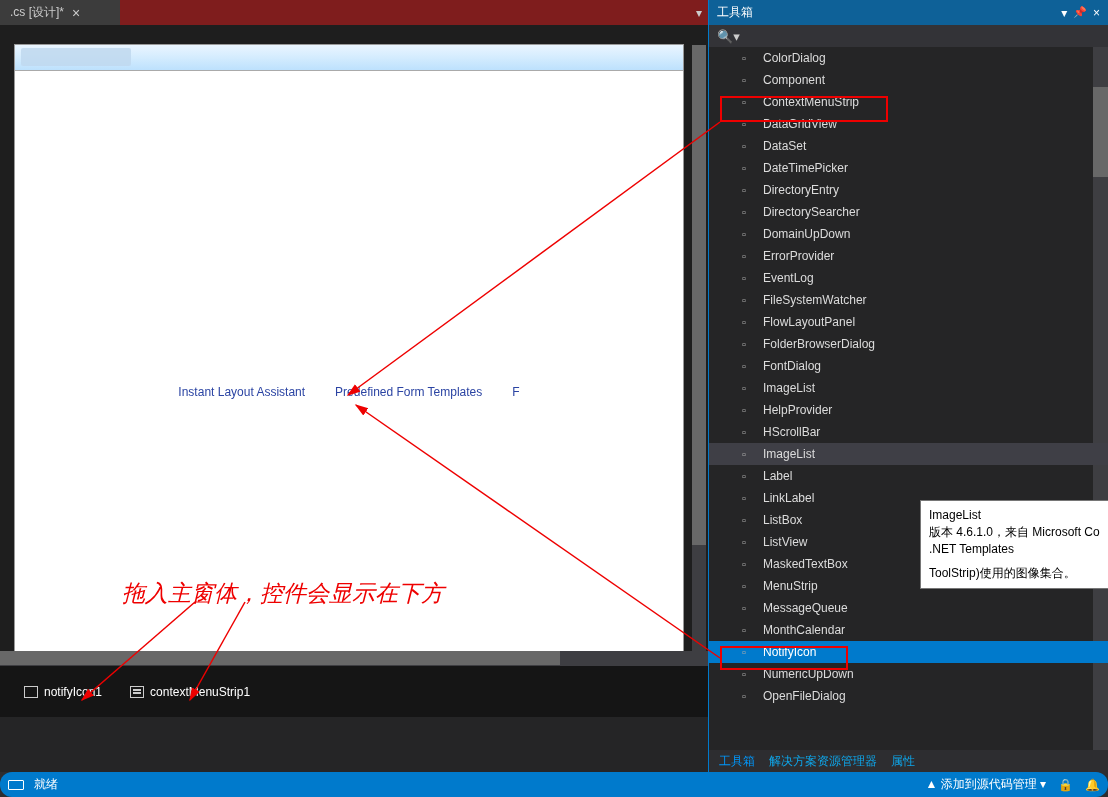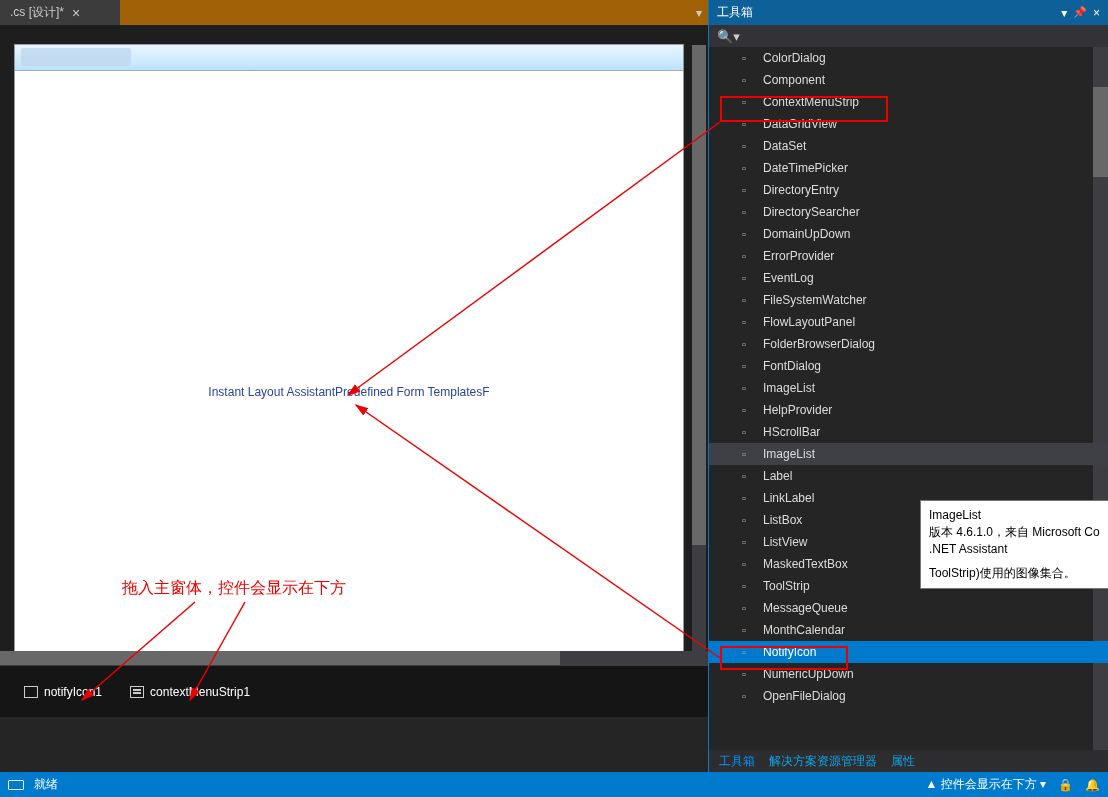--- a/index.html
+++ b/index.html
@@ -2,33 +2,33 @@
 <html><head>
 <meta charset="utf-8">
 <style>
 * { box-sizing: border-box; margin: 0; padding: 0; font-family: "Microsoft YaHei", "Segoe UI", sans-serif; font-size: 12px; }
 body { width: 1108px; height: 797px; background: #2d2d30; color: #ccc; overflow: hidden; position: relative; }
 
 .container { display: flex; height: calc(100% - 25px); }
 .left-pane { width: 709px; display: flex; flex-direction: column; background: #252526; border-right: 1px solid #007acc; }
 .right-pane { flex: 1; display: flex; flex-direction: column; background: #252526; }
 
-.tab-bar { height: 25px; background: #a16207; display: flex; align-items: stretch; }
+.tab-bar { height: 25px; background: #7f1d1d; display: flex; align-items: stretch; }
 .tab { background: #1b1b1c; color: #ccc; padding: 4px 10px; display: flex; align-items: center; gap: 8px; position: relative; max-width: 235px; }
 .tab-head-blur { position:absolute; left:0; top:0; height:100%; width:120px; background:#3c3c3c; }
 .tab-label { position:relative; z-index:1; }
 .tab-close { font-size: 14px; cursor: pointer; position:relative; z-index:1;}
 .tab-dropdown { width: 18px; display:flex; align-items:center; justify-content:center; margin-left:auto; color:#ccc; cursor:pointer;}
 
 .designer-area { flex: none; height: 640px; background: #1e1e1e; position: relative; overflow:hidden;}
 .form-canvas { position: absolute; left: 15px; top: 20px; width: 668px; height: 620px; background: #fff; border-radius: 0; box-shadow: 0 0 0 1px #999;}
 .title-bar { height: 26px; background: linear-gradient(180deg,#eaf5ff 0%, #d4ecfe 50%, #bde1fd 100%); border-bottom: 1px solid #aaa; display:flex; align-items:center; padding: 0 6px; color:#333; position:relative;}
 .title-blur { position:absolute; left:6px; top:3px; width:110px; height:18px; background:#c0d8ef; border-radius:2px; opacity:0.85;}
 .canvas-body { position: relative; height: calc(100% - 26px); background:#fff;}
-.canvas-center { position:absolute; left:50%; top:54%; transform:translate(-50%,-50%); white-space:nowrap; color:#2b44a3; font-size:12px; display:flex; gap:0;justify-content:space-between;}
+.canvas-center { position:absolute; left:50%; top:54%; transform:translate(-50%,-50%); white-space:nowrap; color:#2b44a3; font-size:12px; display:flex; gap:30px;justify-content:space-between;}
 .canvas-center span { color:#2b44a3;}
 
 .scrollbar-v { position:absolute; top:20px; right:2px; width:14px; height:620px; background:#3e3e42; }
 .scrollbar-h { position:absolute; left:0; bottom:0; width:100%; height:14px; background:#3e3e42;}
 .thumb-h { position:absolute; left:0; top:0; width:560px; height:100%; background:#686868;}
 .thumb-v { position:absolute; left:0; top:0; width:100%; height:500px; background:#686868;}
 
 .component-tray { height: 52px; background: #151515; border-top:1px solid #3e3e42; display:flex; align-items:center; padding: 0 24px; gap: 28px;}
 .tray-item { display:flex; align-items:center; gap:6px; color:#fff;}
 .tray-icon { width:14px; height:12px; border:1px solid #ccc; position:relative;}
@@ -49,29 +49,29 @@
 .tool-row.hovered { background:#3f3f46;}
 .tool-row.selected { background:#007acc; color:#fff;}
 .tool-icon { width:14px; height:14px; flex:none; display:flex; align-items:center; justify-content:center; font-size:11px; color:#aaa;}
 .tool-scrollbar { position:absolute; right:0; top:0; width:15px; height:100%; background:#3e3e42;}
 .tool-thumb { position:absolute; right:0; top:40px; width:15px; height:90px; background:#686868;}
 .tool-footer { height:22px; background:#2d2d30; display:flex; align-items:center; padding: 0 10px; gap:14px;}
 .tool-footer .ft { color:#0ea5e9; cursor:pointer;}
 .tool-footer .ft.active { color:#0097fb;}
 
 
-.status-bar { height:25px; background:#007acc; color:#fff; display:flex; align-items:center; padding: 0 8px;}
+.status-bar { height:25px; background:#007acc; color:#fff; display:flex; align-items:center; padding: 0 8px; border-radius: 12px;}
 .status-left { display:flex; align-items:center; gap:10px;}
 .status-right { margin-left:auto; display:flex; align-items:center; gap:12px;}
 
 
 .red-box { position:absolute; border:2px solid #e00; pointer-events:none;}
 .arrow { position:absolute; pointer-events:none;}
 .arrowhead { fill:#e00;}
-.annot-text { position:absolute; color:#e00; font-size:16px; pointer-events:none; font-weight:400;}
+.annot-text { position:absolute; color:#e00; font-size:23px; pointer-events:none; font-weight:400;font-style:italic;}
 
 
 .tooltip { position:absolute; background:#fff; color:#000; border:1px solid #767676; padding:6px 8px; width:190px; font-size:12px; line-height:1.4; z-index:200;}
 .tooltip .tt-title { font-weight:400;}
 </style>
 </head>
 <body>
 
 <div class="container">
   <div class="left-pane">
@@ -225,21 +225,21 @@
         <div class="tool-row">
           <span class="tool-icon">▫</span>
           <span>ListView</span>
         </div>
         <div class="tool-row">
           <span class="tool-icon">▫</span>
           <span>MaskedTextBox</span>
         </div>
         <div class="tool-row">
           <span class="tool-icon">▫</span>
-          <span>ToolStrip</span>
+          <span>MenuStrip</span>
         </div>
         <div class="tool-row">
           <span class="tool-icon">▫</span>
           <span>MessageQueue</span>
         </div>
         <div class="tool-row">
           <span class="tool-icon">▫</span>
           <span>MonthCalendar</span>
         </div>
         <div class="tool-row selected">
@@ -262,30 +262,30 @@
     </div>
   </div>
 </div>
 
 <div class="status-bar">
   <div class="status-left">
     <span style="display:inline-block;width:16px;height:10px;border:1px solid #fff;border-radius:1px;"></span>
     <span>就绪</span>
   </div>
   <div class="status-right">
-    <span>▲ <span>控件会显示在下方</span> ▾</span>
+    <span>▲ <span>添加到源代码管理</span> ▾</span>
     <span style="color:#ffd54f;">🔒</span>
     <span>🔔</span>
   </div>
 </div>
 
 <div class="tooltip" style="left:920px; top:500px;">
   <div class="tt-title">ImageList</div>
   <div>版本 4.6.1.0，来自 Microsoft Co</div>
-  <div>.NET Assistant</div>
+  <div>.NET Templates</div>
   <div style="height:8px;"></div>
   <div>ToolStrip)使用的图像集合。</div>
 </div>
 
 <div class="red-box" style="left:720px; top:96px; width:168px; height:26px;"></div>
 <div class="red-box" style="left:720px; top:646px; width:128px; height:24px;"></div>
 
 <div class="annot-text" style="left:122px; top:578px;">拖入主窗体，控件会显示在下方</div>
 
 <svg class="arrow" style="left:0; top:0;" width="1108" height="797">

